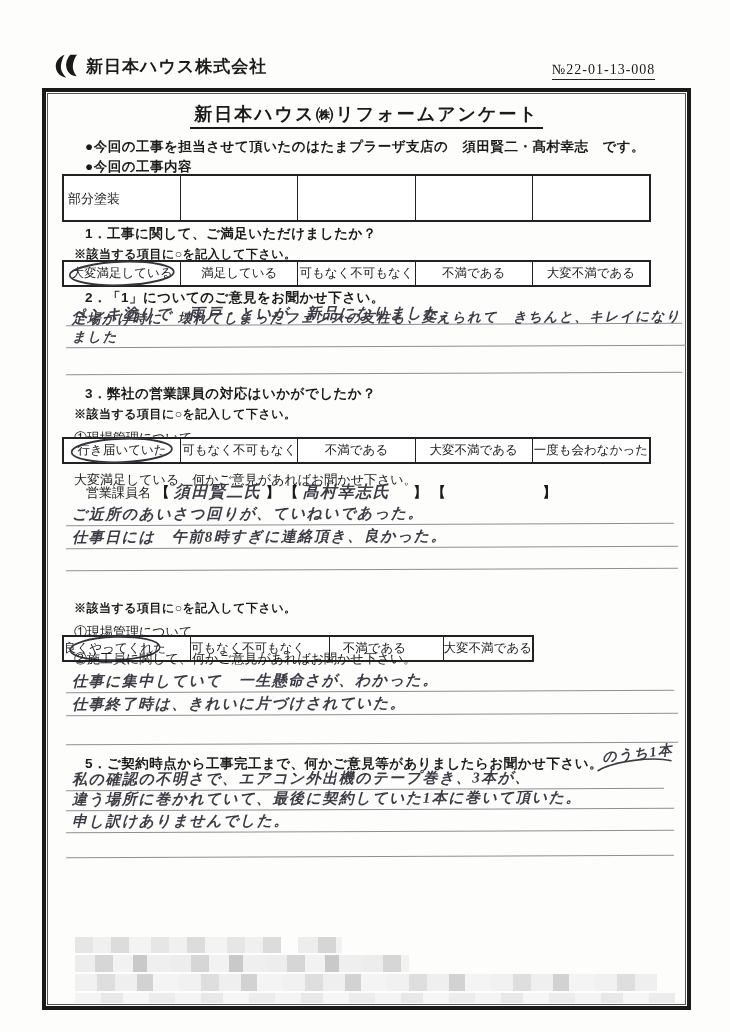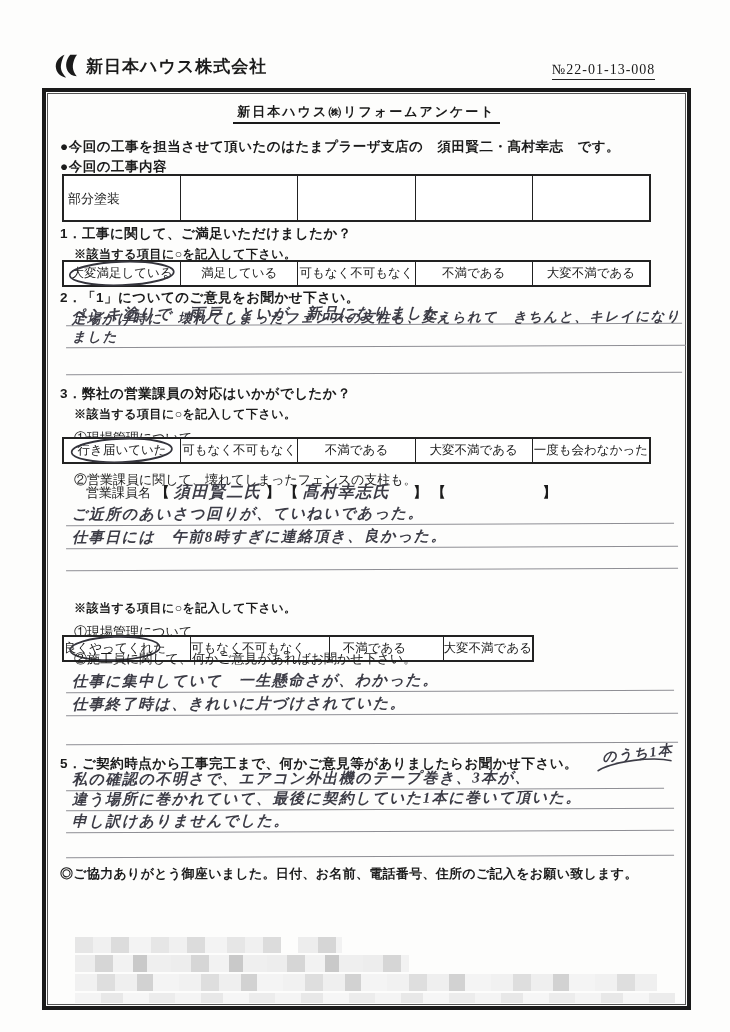--- a/index.html
+++ b/index.html
@@ -11,23 +11,23 @@
   .company-name{font-size:17px;font-weight:700;letter-spacing:1px;}
   .doc-number{position:absolute;left:552px;top:62px;font-family:"Liberation Serif",serif;
               font-size:14px;letter-spacing:1px;border-bottom:1px solid #222;padding-bottom:1px;}
   
   .sheet{position:absolute;left:42px;top:88px;width:641px;height:914px;
          border:4px solid #1a1a1a;background:#fdfdfc;}
   .sheet::before{content:"";position:absolute;inset:1px;border:1px solid #555;pointer-events:none;}
   .abs{position:absolute;}
   
   .title{left:0;top:10px;width:100%;text-align:center;}
-  .title span{font-family:"Liberation Serif",serif;font-size:13px;font-weight:700;
+  .title span{font-family:"Liberation Serif",serif;font-size:18px;font-weight:700;
               letter-spacing:2px;border-bottom:2px solid #1a1a1a;padding:0 4px 3px;}
-  .q-title{font-size:13.5px;font-weight:700;letter-spacing:.5px;}
+  .q-title{font-size:13.5px;font-weight:700;letter-spacing:.5px;margin-left:25px;}
   .note{font-size:12px;font-weight:600;letter-spacing:.5px;}
   .sub{font-size:13px;font-weight:400;margin-top:6px;}
   
   .tbl{display:flex;border:2px solid #222;background:#fff;}
   .tbl .cell{flex:1;border-left:1px solid #222;display:flex;align-items:center;
              justify-content:center;font-family:"Liberation Serif",serif;font-size:12.5px;
              position:relative;white-space:nowrap;overflow:visible;}
   .tbl .cell:first-child{border-left:none;}
   .work-tbl .cell{align-items:flex-end;justify-content:flex-start;padding:12px 4px;
                   font-family:"Liberation Sans",sans-serif;font-size:13px;}
@@ -120,21 +120,21 @@
         <span>行き届いていた</span>
         <svg class="circle-svg" viewBox="0 0 120 26" preserveAspectRatio="none">
             <ellipse cx="60" cy="13" rx="54" ry="10.5"></ellipse>
           </svg>
       </div>
       <div class="cell">可もなく不可もなく</div>
       <div class="cell">不満である</div>
       <div class="cell">大変不満である</div>
       <div class="cell">一度も会わなかった</div>
     </div>
-    <div class="abs sub" style="left:28px;top:373px;">②営業課員に関して、壊れてしまったフェンスの支柱も。</div>
+    <div class="abs sub" style="left:28px;top:373px;">大変満足している、何かご意見があればお聞かせ下さい。</div>
     <div class="abs" style="left:40px;top:390px;">
       <span class="sub">営業課員名</span>
       <span class="bracket">【</span>
       <span class="hand" style="font-size:16px;">須田賢二氏</span>
       <span class="bracket">】</span>
       <span class="bracket">【</span>
       <span class="hand" style="font-size:16px;">髙村幸志氏</span>
       <span class="gap-sm"></span>
       <span class="bracket">】</span>
       <span class="bracket">【</span>
@@ -184,21 +184,20 @@
       </div>
     <div class="abs ans-row" style="left:20px;top:696px;width:600px;height:20px;">
       <span class="hand">違う場所に巻かれていて、最後に契約していた1本に巻いて頂いた。</span>
       </div>
     <div class="abs ans-row" style="left:20px;top:716px;width:600px;height:22px;">
       <span class="hand">申し訳けありませんでした。</span>
       </div>
     <div class="abs ans-row" style="left:20px;top:738px;width:600px;height:25px;"></div>
 
     <div class="abs" style="left:14px;top:772px;width:614px;">
-      <div class="footer-line">◎ご協力ありがとう御座いました。日付、お名前、電話番号、住所のご記入をお願い致します。</div>
     </div>
 
     <div class="abs mosaic m1" style="left:29px;top:845px;width:206px;height:16px;"></div>
     <div class="abs mosaic m2" style="left:252px;top:845px;width:44px;height:16px;"></div>
     <div class="abs mosaic m2" style="left:29px;top:863px;width:334px;height:17px;"></div>
     <div class="abs mosaic m3" style="left:29px;top:882px;width:582px;height:17px;"></div>
     <div class="abs mosaic m4" style="left:29px;top:901px;width:600px;height:10px;"></div>
 
   </div>
 </div>

